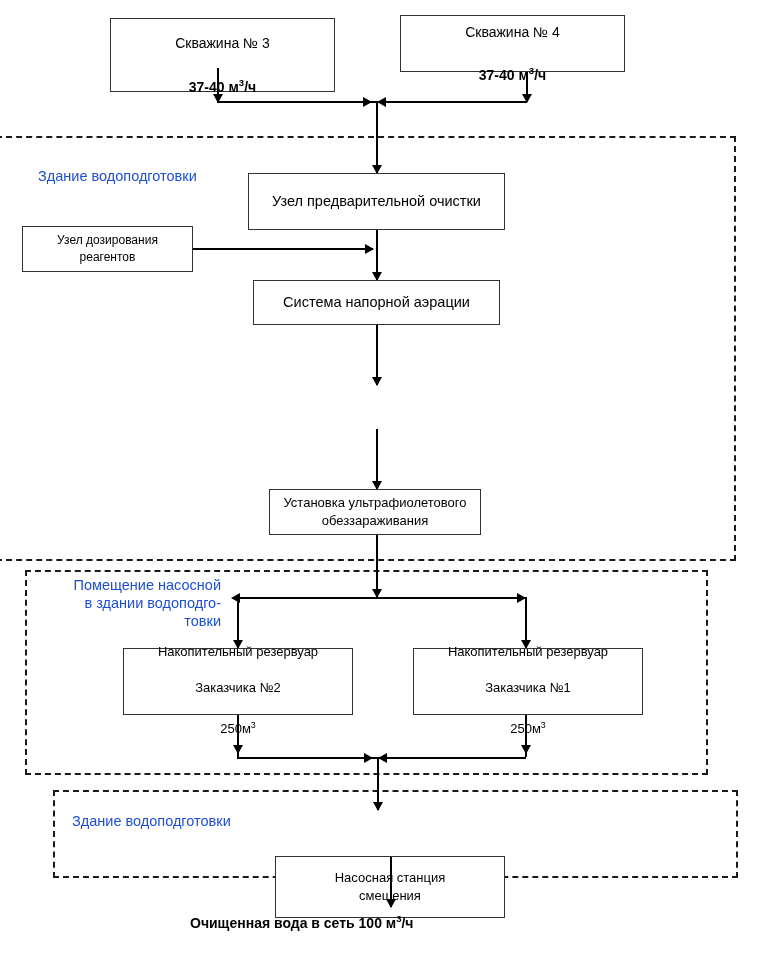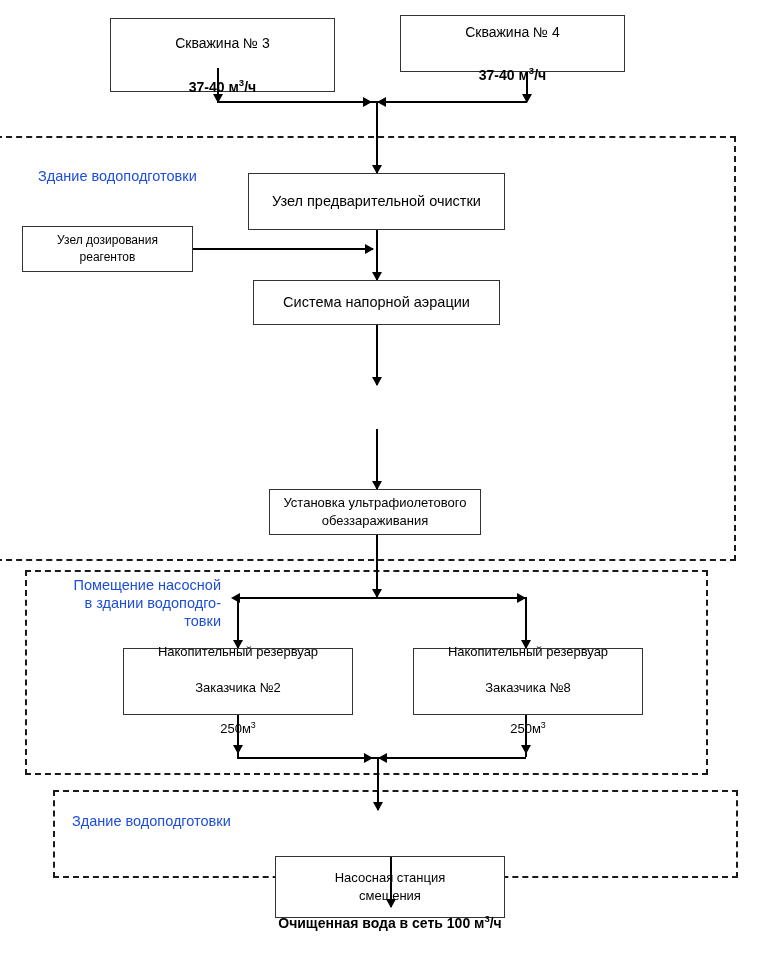--- a/index.html
+++ b/index.html
@@ -61,21 +61,21 @@
   .node.big .txt   { font-size: 14.5px; line-height: 19px; }
   .node.mid .txt   { font-size: 13px;   line-height: 18px; }
   .node.small .txt { font-size: 12px;   line-height: 17px; }
   .node.src .txt   { font-size: 14px;   line-height: 20px; }
   .node.src .qty   { font-weight: bold; }
   
   .caption {
     position: absolute;
     font-size: 14px;
     font-weight: bold;
-    text-align: center;
+    text-align: left;
     white-space: nowrap;
   }
   
   .edge { position: absolute; background: #000000; }
   .vline { width: 1.6px; }
   .hline { height: 1.6px; }
   .arrow {
     position: absolute;
     width: 0; height: 0;
   }
@@ -187,21 +187,21 @@
     <div class="txt">
       <span>Накопительный резервуар</span><br>
       <span>Заказчика №2</span><br>
       <span>250м<sup>3</sup></span>
     </div>
   </div>
 
   <div class="node mid" style="left:413px; top:648px; width:230px; height:67px;">
     <div class="txt">
       <span>Накопительный резервуар</span><br>
-      <span>Заказчика №8</span><br>
+      <span>Заказчика №1</span><br>
       <span>250м<sup>3</sup></span>
     </div>
   </div>
 
   <div class="edge vline" style="left:237px; top:715px; height:42px;"></div>
   <div class="arrow down" style="left:232.5px; top:745px;"></div>
 
   <div class="edge vline" style="left:525px; top:715px; height:42px;"></div>
   <div class="arrow down" style="left:520.5px; top:745px;"></div>
 

